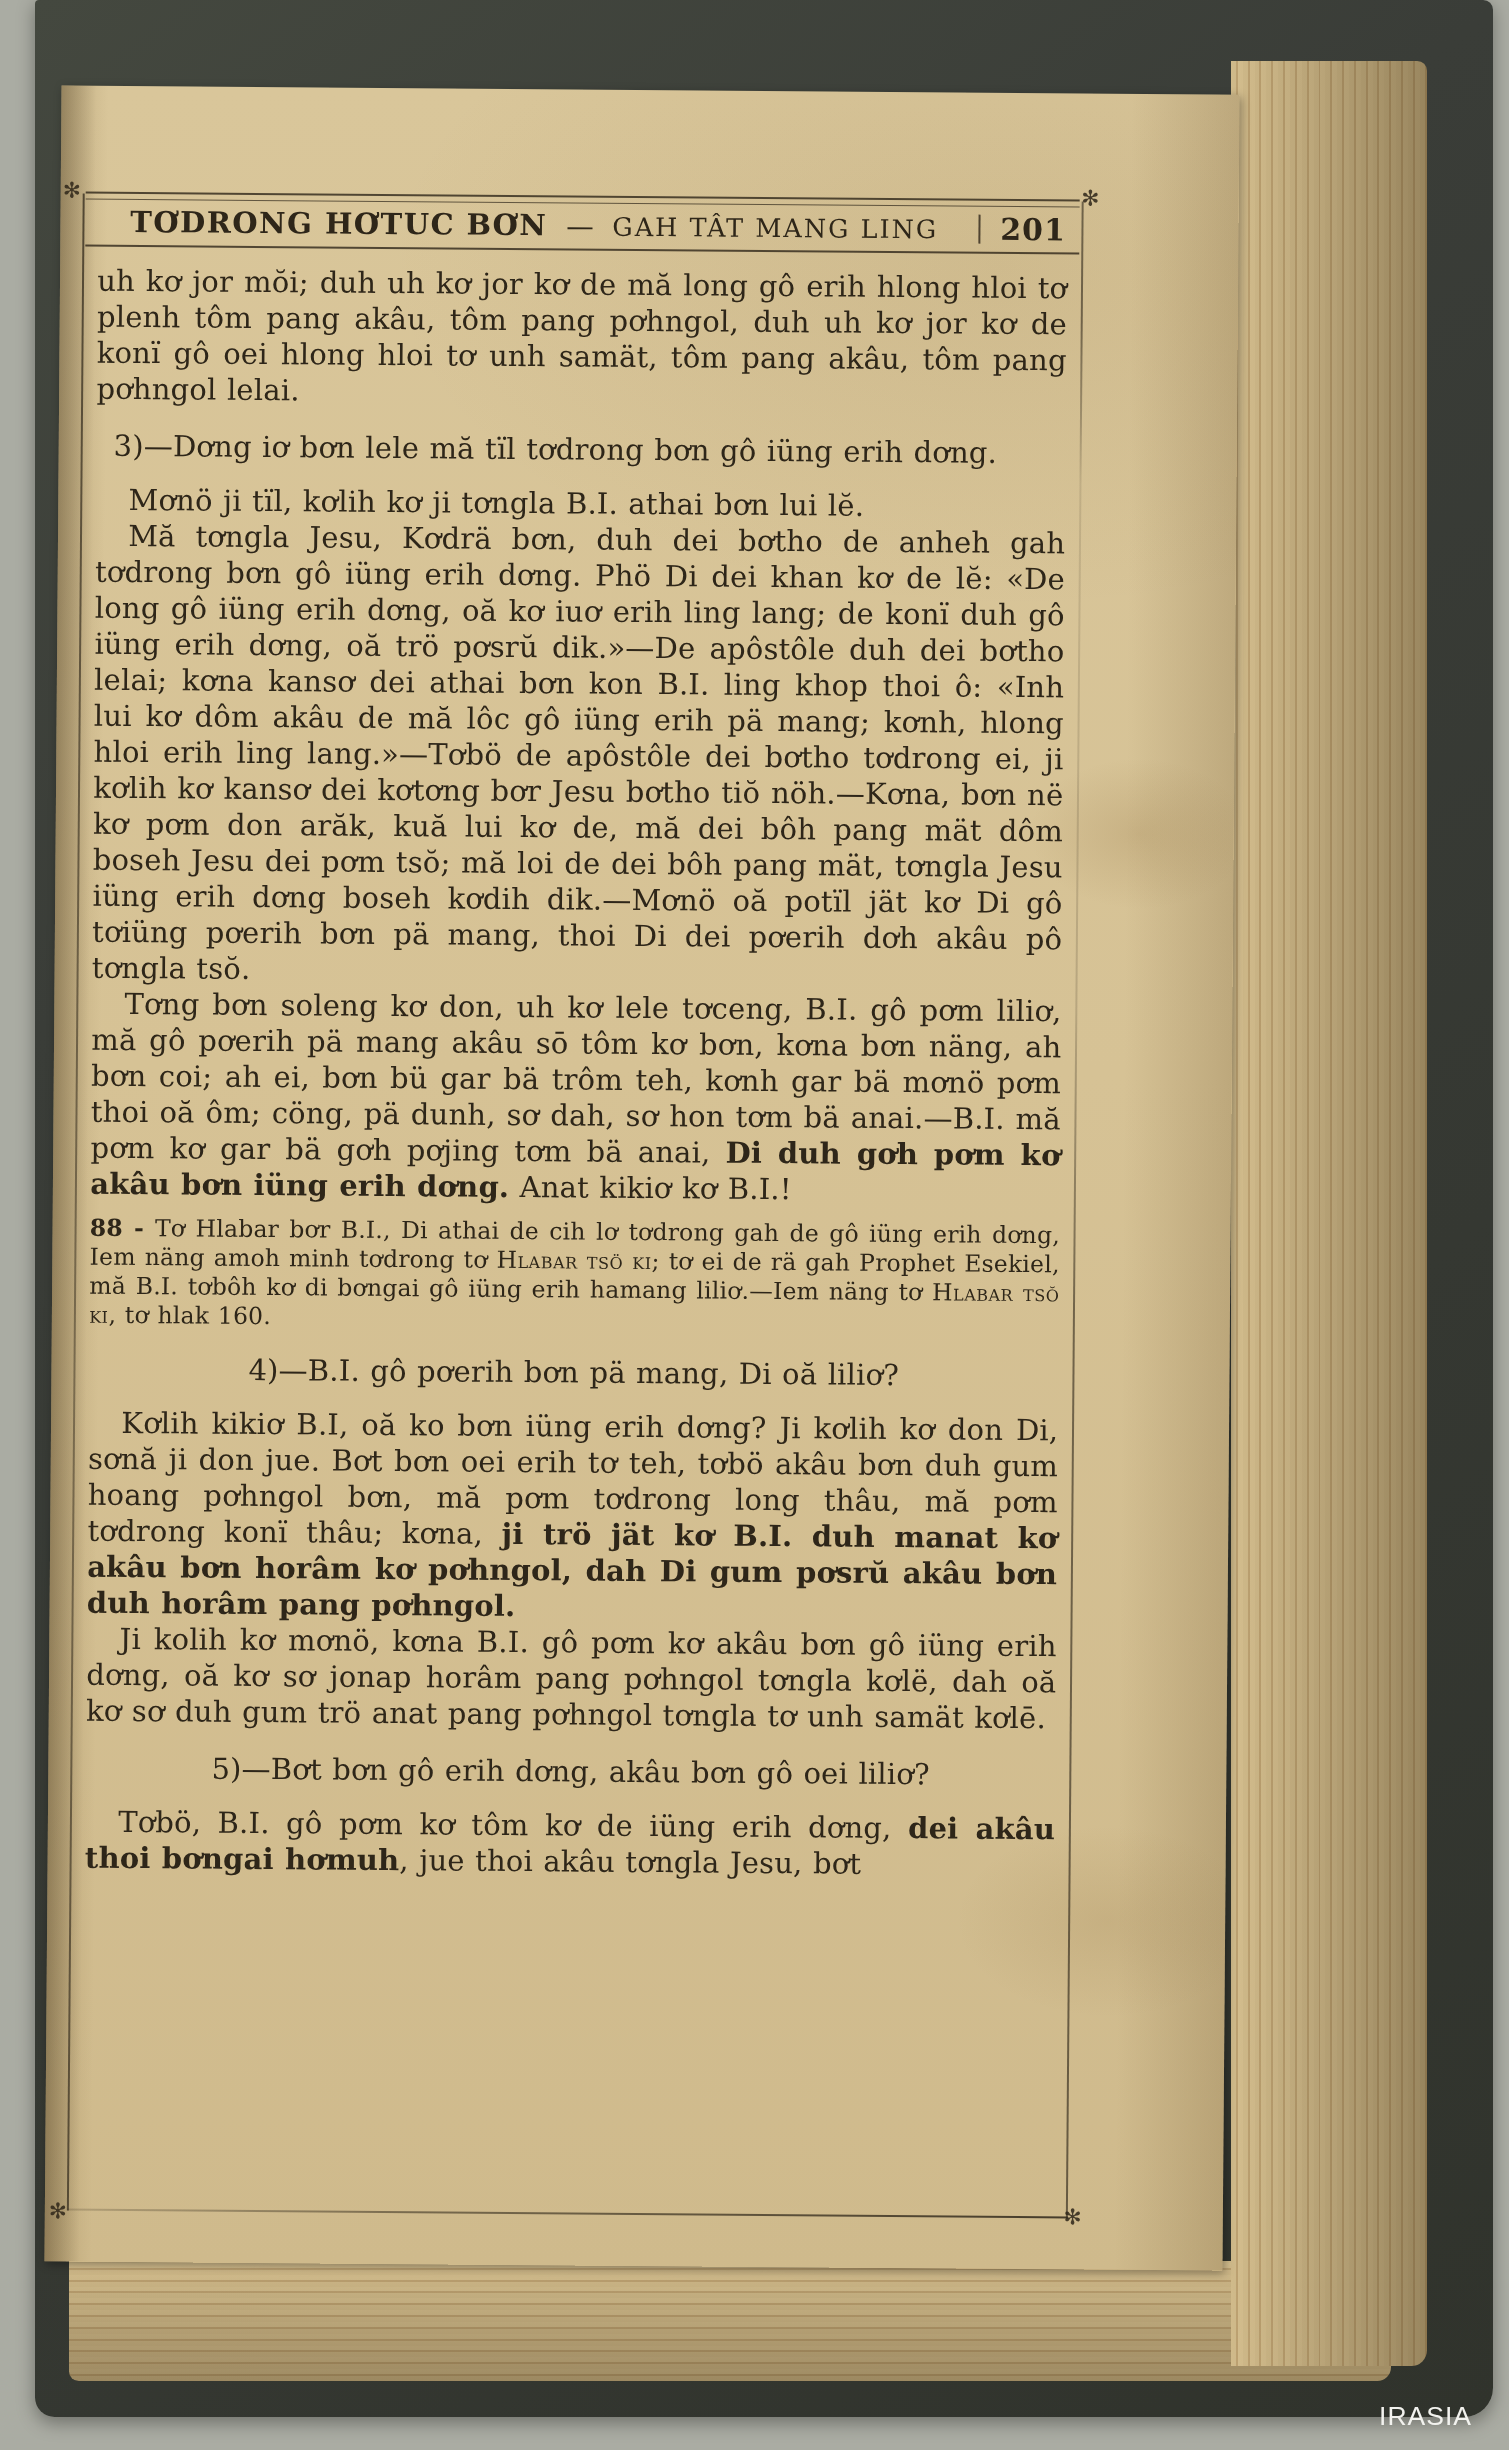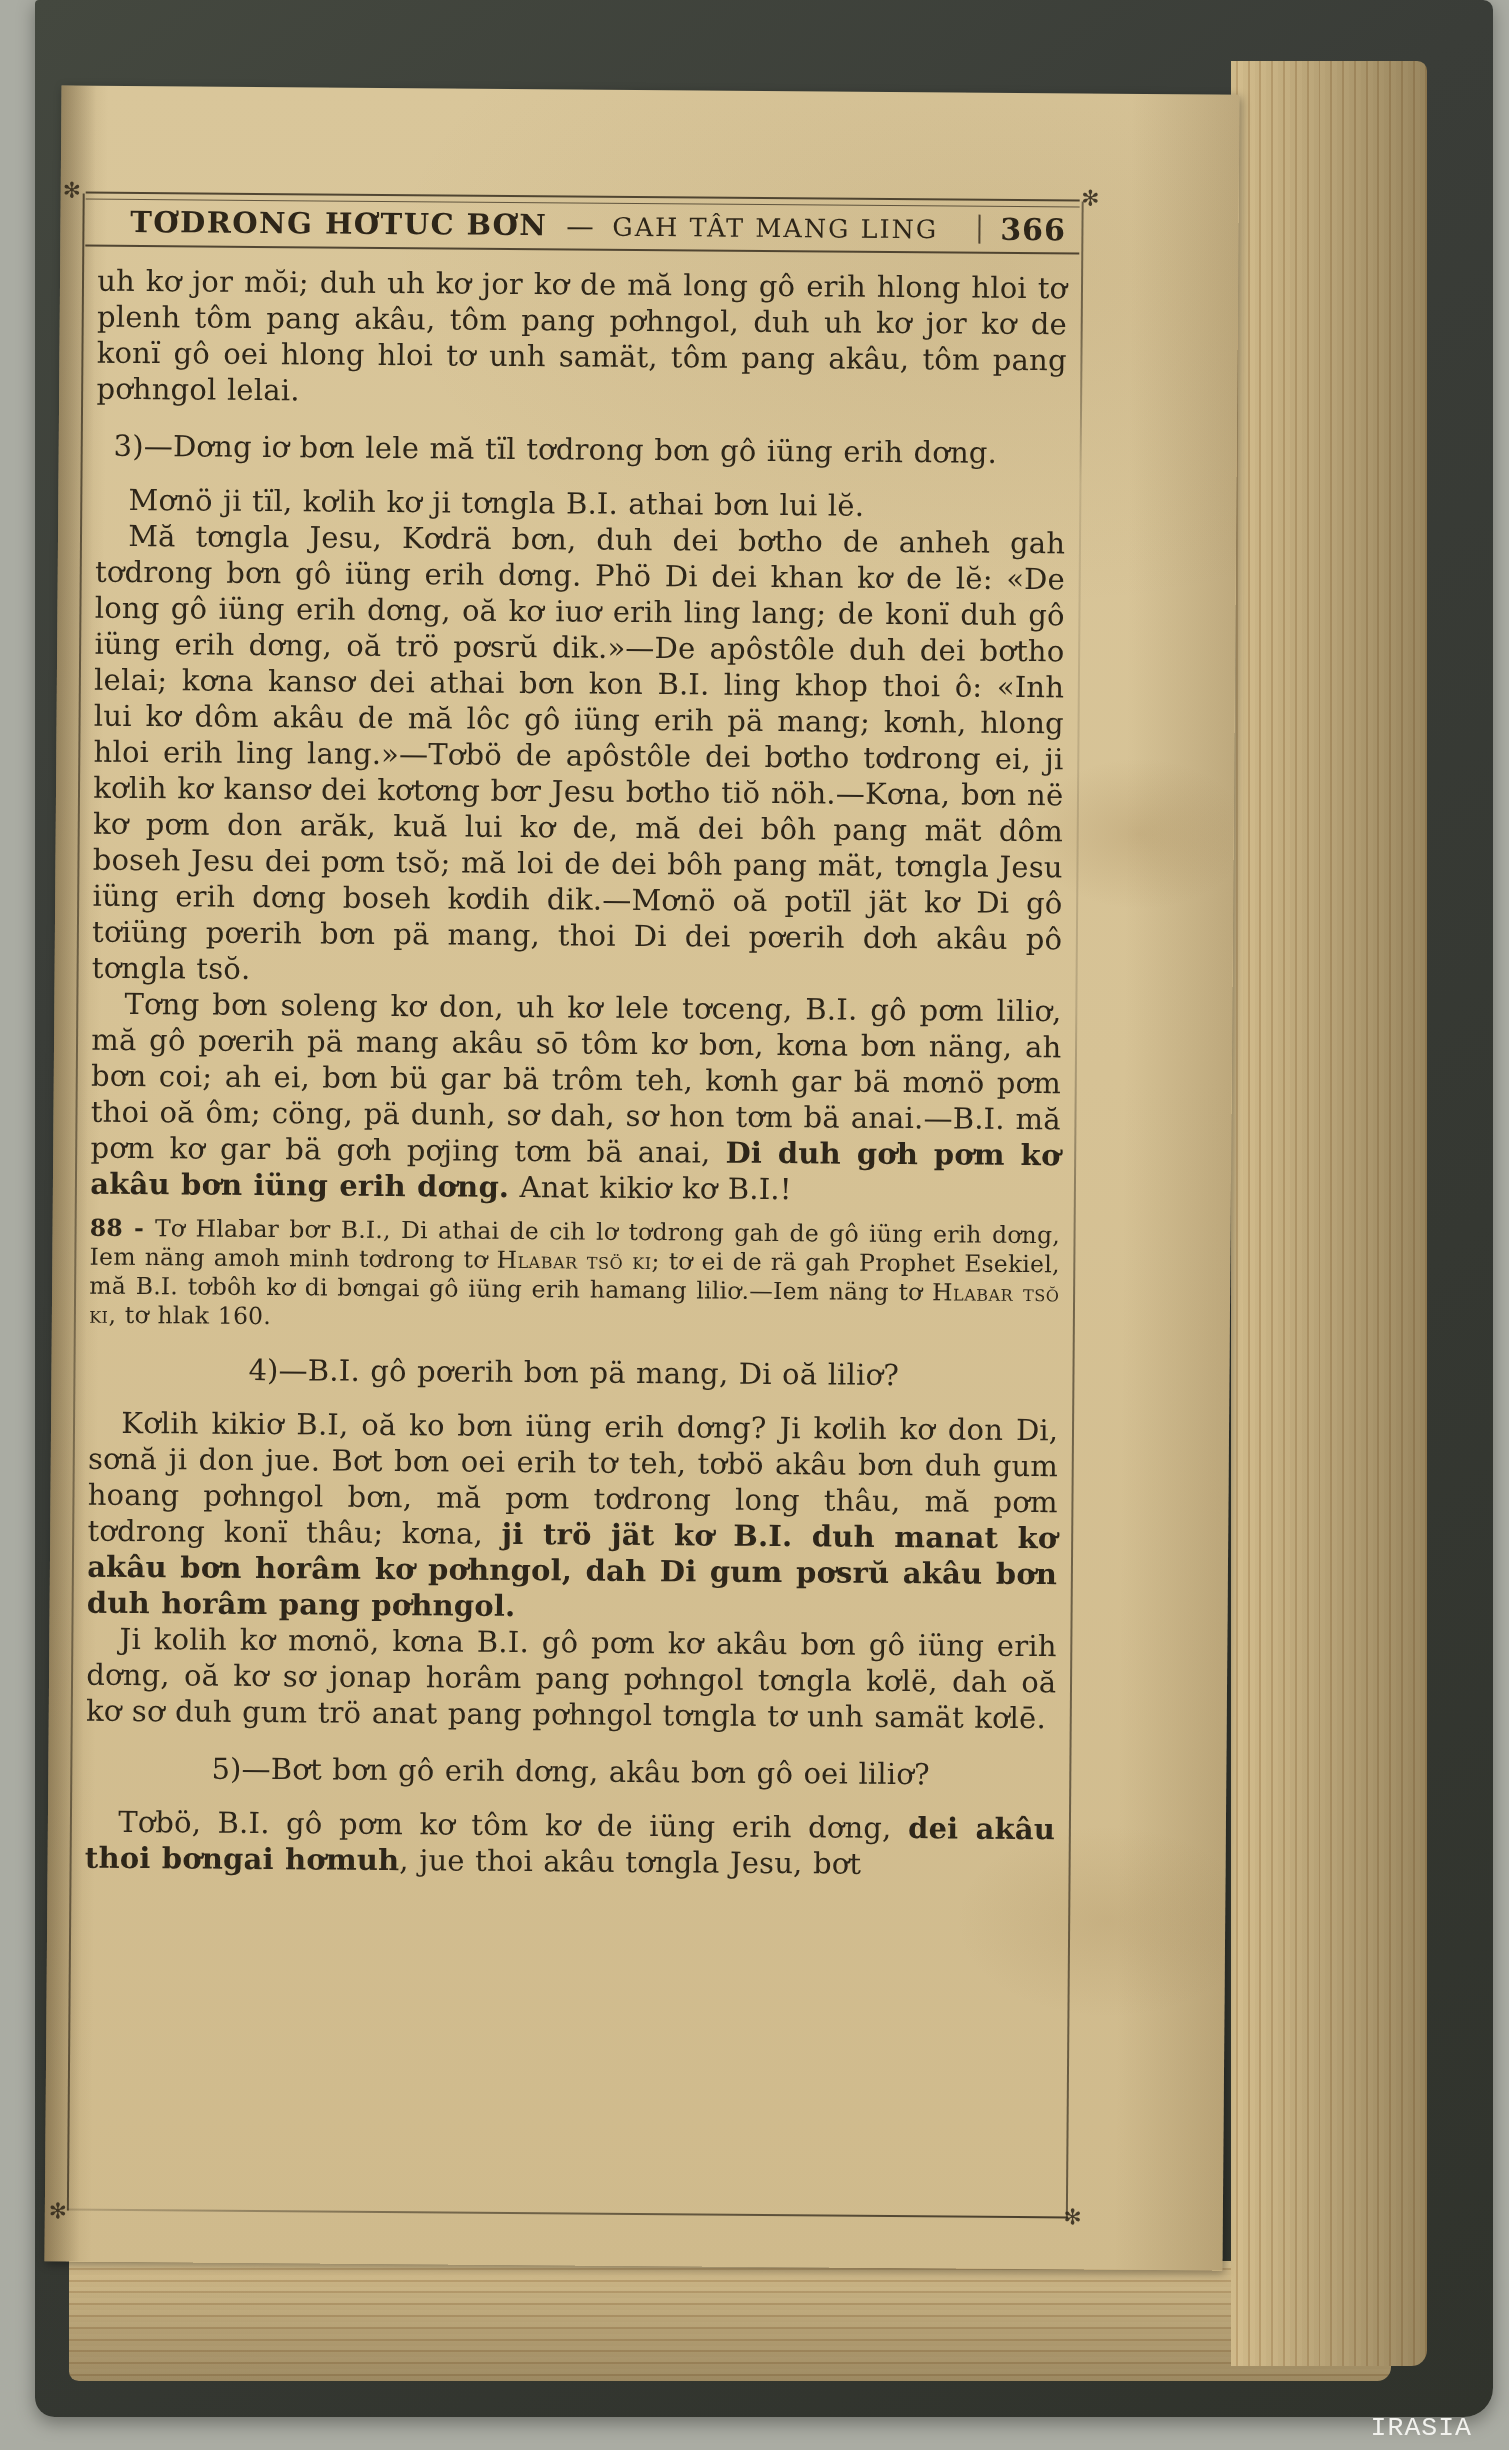--- a/index.html
+++ b/index.html
@@ -103,22 +103,22 @@
     font-size:29px;line-height:36px;letter-spacing:0.2px;word-spacing:1px;
     text-align:justify;
   }
   .copy p{margin:0;}
   .copy p.heading{margin:21.6px 0 17.6px;}
   .copy p.footnote{margin:11.8px 0 5.9px;font-size:23.5px;line-height:29px;}
   .copy .b{font-weight:bold;}
   .copy .sc{font-variant:small-caps;letter-spacing:0.5px;}
   
   .watermark{
-    position:absolute;right:37px;bottom:7px;
-    font-family:Liberation Mono, monospace;font-size:26.5px;letter-spacing:1px;
+    position:absolute;right:37px;bottom:18px;
+    font-family:Liberation Sans, sans-serif;font-size:26.5px;letter-spacing:1px;
     color:var(--watermark_text,#f2f2ee);
     margin-top:45px;
   }
 </style>
 </head>
 <body>
 
 <div class="scene">
 
   <div class="cover"></div>
@@ -141,21 +141,21 @@
 
       <header class="pagehead">
         <div class="headrule-top"></div>
         <div class="headrow">
           <span class="headtitle">
             <span class="ht1">TƠDRONG HƠTUC BƠN</span>
             <span class="hsep">—</span>
             <span class="ht2">GAH TÂT MANG LING</span>
           </span>
           <span class="hdiv"></span>
-          <span class="pagenum">366</span>
+          <span class="pagenum">201</span>
         </div>
         <div class="headrule-bottom"></div>
       </header>
 
       <main class="copy">
           <p class="blk body" style="text-indent: 0px;"><span>uh kơ jor mŏi; duh uh kơ jor kơ de mă long gô erih hlong hloi tơ plenh tôm pang akâu, tôm pang pơhngol, duh uh kơ jor kơ de konï gô oei hlong hloi tơ unh samät, tôm pang akâu, tôm pang pơhngol lelai.</span></p>
           <p class="blk heading" style="text-indent: 17.6px;"><span>3)—Dơng iơ bơn lele mă tïl tơdrong bơn gô iüng erih dơng.</span></p>
           <p class="blk body" style="text-indent: 33px;"><span>Mơnö ji tïl, kơlih kơ ji tơngla B.I. athai bơn lui lĕ.</span></p>
           <p class="blk body" style="text-indent: 33px;"><span>Mă tơngla Jesu, Kơdrä bơn, duh dei bơtho de anheh gah tơdrong bơn gô iüng erih dơng. Phö Di dei khan kơ de lĕ: «De long gô iüng erih dơng, oă kơ iuơ erih ling lang; de konï duh gô iüng erih dơng, oă trö pơsrŭ dik.»—De apôstôle duh dei bơtho lelai; kơna kansơ dei athai bơn kon B.I. ling khop thoi ô: «Inh lui kơ dôm akâu de mă lôc gô iüng erih pä mang; kơnh, hlong hloi erih ling lang.»—Tơbö de apôstôle dei bơtho tơdrong ei, ji kơlih kơ kansơ dei kơtơng bơr Jesu bơtho tiŏ nöh.—Kơna, bơn në kơ pơm don arăk, kuă lui kơ de, mă dei bôh pang mät dôm boseh Jesu dei pơm tsŏ; mă loi de dei bôh pang mät, tơngla Jesu iüng erih dơng boseh kơdih dik.—Mơnö oă potïl jät kơ Di gô tơiüng pơerih bơn pä mang, thoi Di dei pơerih dơh akâu pô tơngla tsŏ.</span></p>
           <p class="blk body" style="text-indent: 33px;"><span>Tơng bơn soleng kơ don, uh kơ lele tơceng, B.I. gô pơm liliơ, mă gô pơerih pä mang akâu sō tôm kơ bơn, kơna bơn näng, ah bơn coi; ah ei, bơn bü gar bä trôm teh, kơnh gar bä mơnö pơm thoi oă ôm; cöng, pä dunh, sơ dah, sơ hon tơm bä anai.—B.I. mă pơm kơ gar bä gơh pơjing tơm bä anai, </span><span class="b">Di duh gơh pơm kơ akâu bơn iüng erih dơng.</span><span> Anat kikiơ kơ B.I.!</span></p>

